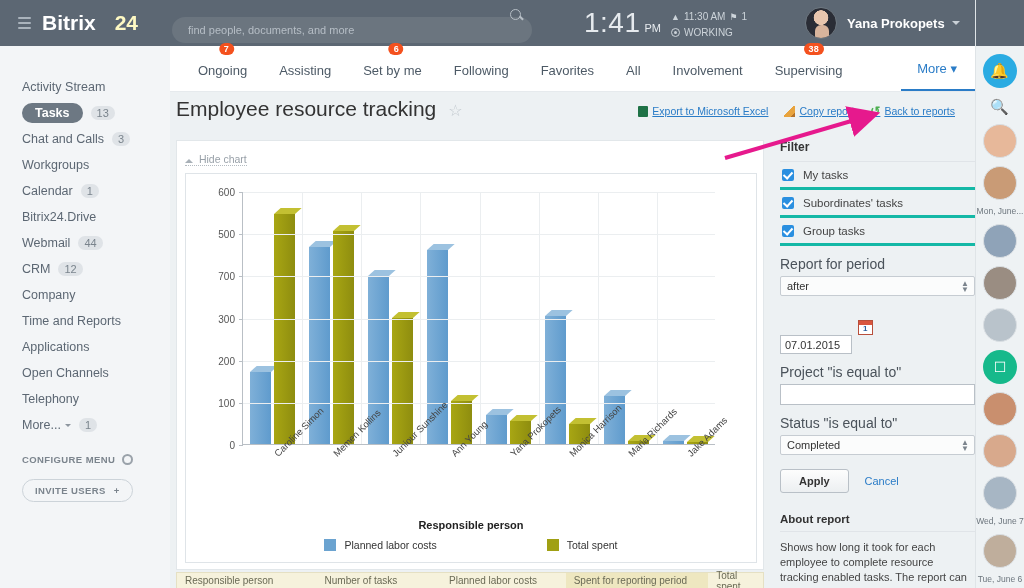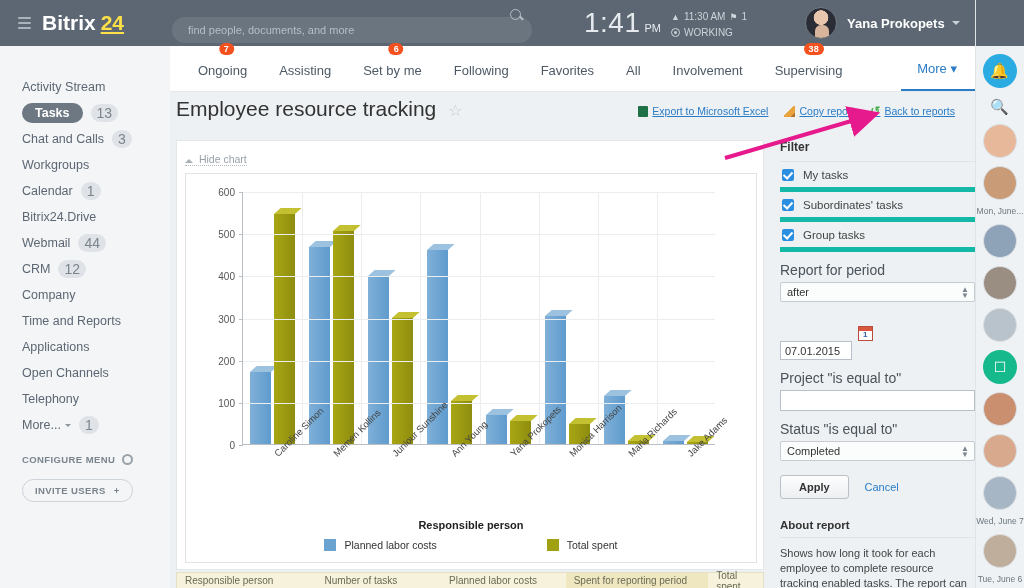--- a/index.html
+++ b/index.html
@@ -12,21 +12,21 @@
   }
 
   
   .topbar{
     position:absolute; top:0; left:0; width:1024px; height:46px;
     background:#5c6773; display:flex; align-items:center;
   }
   .logo{ width:160px; padding-left:18px; color:#fff; font-size:21px; font-weight:bold; display:flex; align-items:center; }
   .logo .burger{ display:inline-block; width:13px; margin-right:11px; }
   .logo .burger i{ display:block; height:2px; background:#aab3bc; margin:3px 0; border-radius:1px;}
-  .logo .b24{ color:#fde047; font-weight:bold; margin-left:5px;text-decoration:underline;}
+  .logo .b24{ color:#fef9c3; font-weight:bold; margin-left:19px;}
   .searchwrap{ flex:0 0 360px; margin-left:12px; position:relative;}
   .searchbox{
     width:360px; height:26px; background:#6b757f; border:none; border-radius:13px;
     color:#c3cbd2; font-size:11px; padding:0 30px 0 16px; outline:none;
     font-family:"Liberation Sans", sans-serif;
     margin-top:14px;
   }
   .searchbox::placeholder{ color:#b6bec6; }
   .search-ic{ position:absolute; right:11px; top:6px; width:11px; height:11px;
      border:1.6px solid #b6bec6; border-radius:50%;}
@@ -59,21 +59,21 @@
   }
   .nav-item{
     display:flex; align-items:center; height:26px; padding-left:22px;
     color:#5c6773; font-size:12.5px; margin-bottom:0px; cursor:pointer;
   }
   .nav-item .lbl{ }
   .nav-item.active .lbl{
     background:#6d7883; color:#fff; border-radius:11px; padding:3px 13px; font-weight:bold;
   }
   .badge-gray{
-    margin-left:8px; background:#dfe3e7; color:#7a848d; font-size:14px;
+    margin-left:8px; background:#dfe3e7; color:#7a848d; font-size:11px;
     border-radius:9px; padding:1px 6px; min-width:16px; text-align:center;
   }
   .caret-sm{ display:inline-block; margin-left:4px; border-left:3px solid transparent;border-right:3px solid transparent;border-top:3px solid #8d969f;}
   .cfg{ display:flex;align-items:center;gap:7px; padding-left:22px; margin-top:16px;
         font-size:9.5px; font-weight:bold; color:#7b848d; letter-spacing:0.4px;}
   .gear{ width:11px;height:11px;border:2px solid #9aa2aa;border-radius:50%;}
   .invite{
     margin:14px 0 0 22px; display:inline-flex;align-items:center;gap:8px;
     border:1px solid #ccd3d9; border-radius:13px; padding:5px 12px;
     font-size:9.5px;font-weight:bold;color:#7b848d; letter-spacing:0.4px; background:#f3f5f7;
@@ -144,21 +144,21 @@
      font-size:11px; font-weight:bold; color:#222;}
   .legend{ position:absolute; left:0; top:365px; width:100%; display:flex; justify-content:center; gap:110px;}
   .leg{ display:flex; align-items:center; gap:8px; font-size:10.5px; color:#333;}
   .swatch{ width:12px;height:12px; }
 
   
   .filterpanel{
     position:absolute; top:140px; left:780px; width:195px; height:430px;
   }
   .fp-h{ font-size:12px; font-weight:bold; color:#333; padding-bottom:7px; border-bottom:1px solid #e0e4e8;}
-  .chkrow{ display:flex; align-items:center; gap:9px; padding:7px 0 6px 2px; border-bottom:5px solid #14b8a6; font-size:11.5px; color:#444;}
+  .chkrow{ display:flex; align-items:center; gap:9px; padding:7px 0 6px 2px; border-bottom:3px solid #14b8a6; font-size:11.5px; color:#444;}
   .chk{ width:12px;height:12px; background:#2a8fe0; border-radius:2px; position:relative;}
   .chk:after{ content:""; position:absolute; left:3px; top:1px; width:4px;height:7px;
      border:solid #fff; border-width:0 2px 2px 0; transform:rotate(42deg);}
   .fl{ font-size:14px; color:#4a525a; margin:10px 0 4px 0;}
   .sel{ width:100%; height:20px; border:1px solid #c6ccd2; background:#fbfcfc; border-radius:2px;
      font-size:11px; color:#333; padding:0 18px 0 6px; position:relative; display:flex; align-items:center;}
   .sel .arr{ position:absolute; right:5px; top:4px; font-size:8px; line-height:6px; color:#7b848d;}
   .daterow{ display:flex; align-items:center; gap:6px; margin-top:4px;}
   .dateinp{ width:72px; height:19px; border:1px solid #b9c0c7; background:#fff; font-size:11px;
      padding:0 4px; display:flex; align-items:center;margin-top:35px;}
@@ -458,21 +458,21 @@
         <div class="gline" style="top: 210.833px;"></div>
         <div class="ytick" style="top: 210.833px;">100</div>
         <div class="ytickmark" style="top: 210.833px;"></div>
         <div class="gline" style="top: 168.667px;"></div>
         <div class="ytick" style="top: 168.667px;">200</div>
         <div class="ytickmark" style="top: 168.667px;"></div>
         <div class="gline" style="top: 126.5px;"></div>
         <div class="ytick" style="top: 126.5px;">300</div>
         <div class="ytickmark" style="top: 126.5px;"></div>
         <div class="gline" style="top: 84.3333px;"></div>
-        <div class="ytick" style="top: 84.3333px;">400</div>
+        <div class="ytick" style="top: 84.3333px;">700</div>
         <div class="ytickmark" style="top: 84.3333px;"></div>
         <div class="gline" style="top: 42.1667px;"></div>
         <div class="ytick" style="top: 42.1667px; text-align: right;">500</div>
         <div class="ytickmark" style="top: 42.1667px;"></div>
         <div class="gline" style="top: 0px;"></div>
         <div class="ytick" style="top: 0px;">600</div>
         <div class="ytickmark" style="top: 0px;"></div>
         <div class="vline" style="left: 59.125px;"></div>
         <div class="vline" style="left: 118.25px;"></div>
         <div class="vline" style="left: 177.375px;"></div>

